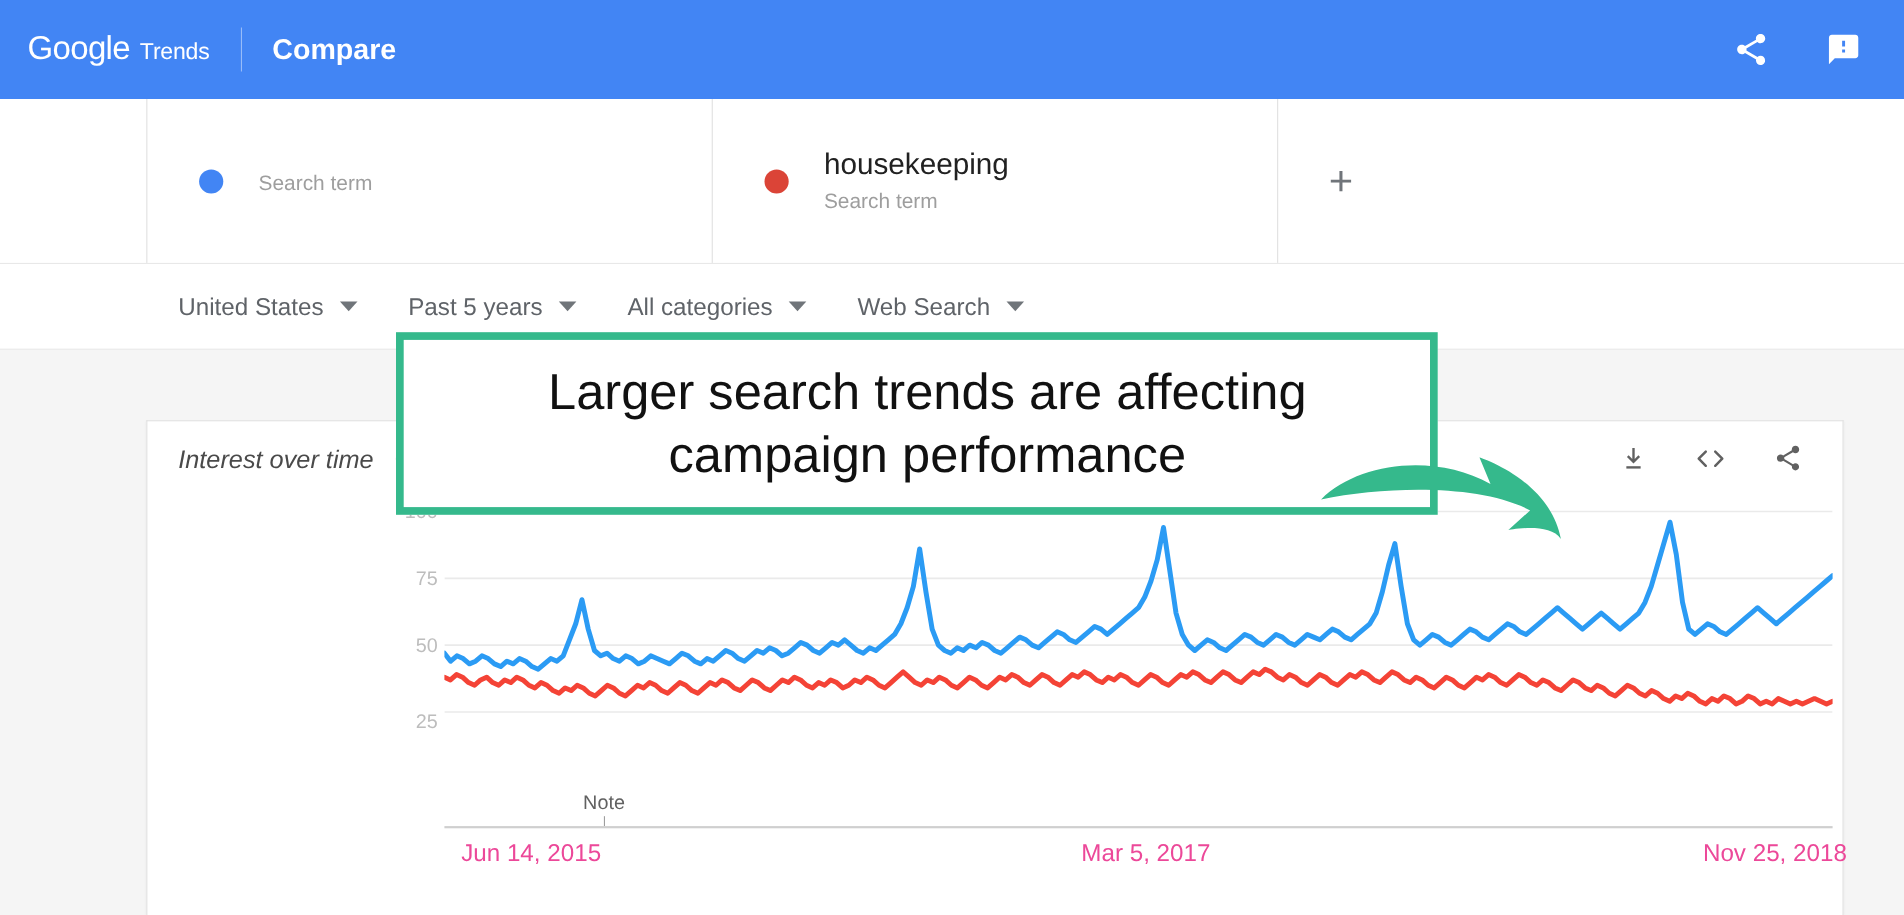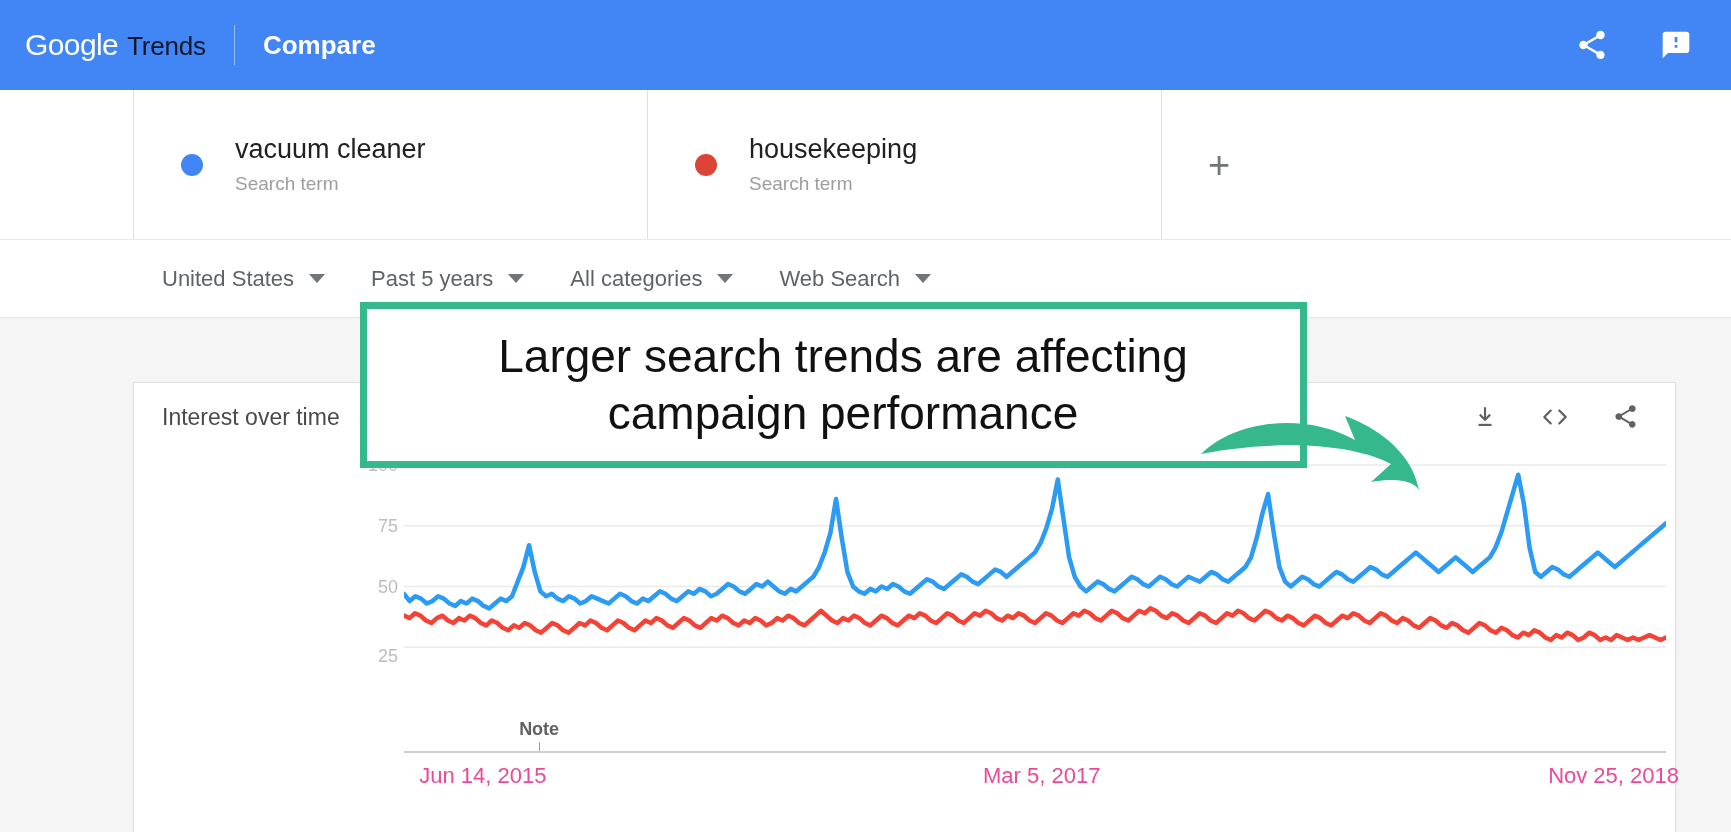--- a/index.html
+++ b/index.html
@@ -15,21 +15,21 @@
   
   .topbar {
     position:absolute; left:0; top:0; width:1731px; height:90px;
     background:#4285F4; display:flex; align-items:center;
   }
   .brand { display:flex; align-items:baseline; margin-left:25px; }
   .brand-google {
     font-size:30px; color:#ffffff; font-weight:400; letter-spacing:-.6px;
     font-family:"Liberation Sans", sans-serif;
   }
-  .brand-trends { font-size:26px; color:#0f172a; font-weight:300; margin-left:9px; letter-spacing:-.2px; }
+  .brand-trends { font-size:21px; color:#ffffff; font-weight:300; margin-left:9px; letter-spacing:-.2px; }
   .brand-divider { width:1px; height:40px; background:rgba(255,255,255,.45); margin:0 28px; align-self:center; }
   .compare { font-size:26px; color:#ffffff; font-weight:700; }
   .topbar-actions { margin-left:auto; display:flex; align-items:center; gap:50px; margin-right:38px; }
   .topbar-icon { width:34px; height:34px; display:flex; align-items:center; justify-content:center; cursor:pointer; }
 
   
   .terms-row {
     position:absolute; left:0; top:90px; width:1731px; height:150px;
     background:#ffffff; display:flex; border-bottom:1px solid #e8e8e8;
   }
@@ -68,38 +68,38 @@
   }
 
   
   .stage { position:absolute; left:0; top:318px; width:1731px; height:514px; background:#f5f5f5; }
   .card {
     position:absolute; left:133px; top:382px; width:1543px; height:450px;
     background:#ffffff; border:1px solid #e0e0e0; border-bottom:none;
     box-shadow:0 1px 2px rgba(0,0,0,.06);
   }
   .card-head { position:relative; height:68px; display:flex; align-items:center; }
-  .card-title { font-size:23px; color:#4a4a4a; margin-left:28px; }
+  .card-title { font-size:23px; color:#4a4a4a; margin-left:28px;font-style:italic; }
   .help-icon { margin-left:18px; cursor:pointer; display:flex; }
   .card-tools { position:absolute; right:36px; top:20px; display:flex; align-items:center; gap:42px; }
   .tool { cursor:pointer; display:flex; align-items:center; justify-content:center; }
 
   
   .plot { position:absolute; left:0; top:68px; width:1543px; height:382px; }
   .avg-block { position:absolute; left:12px; top:128px; width:195px; }
   .avg-bars { position:relative; height:155px; display:flex; align-items:flex-end; justify-content:center; gap:0; }
   .avg-bar { width:53px; }
   .avg-baseline { height:3px; background:#cfcfcf; width:160px; margin:0 auto; }
   .avg-label { text-align:center; font-size:19px; color:#9e9e9e; margin-top:12px; }
 
   .graph { position:absolute; left:212px; top:0; width:1320px; height:382px; }
   .ylabels { position:absolute; left:0; top:0; width:58px; height:320px; }
   .ylabel { position:absolute; right:6px; font-size:18px; color:#bdbdbd; transform:translateY(-50%); }
   .grid-svg, .series-svg { position:absolute; left:58px; top:0; }
-  .note-wrap { position:absolute; left:48px; top:0; width:1262px; height:382px; pointer-events:none;font-weight:bold; }
+  .note-wrap { position:absolute; left:58px; top:0; width:1262px; height:382px; pointer-events:none; }
   .note-label { position:absolute; font-size:18px; color:#616161; transform:translateX(-50%); }
   .note-tick { position:absolute; width:1px; background:#9e9e9e; }
   .xaxis-line { position:absolute; left:58px; height:2px; background:#cfcfcf; }
   .xlabel { position:absolute; font-size:22px; color:#ec4899; white-space:nowrap; }
 
   
   .annotation {
     position:absolute; left:360px; top:302px; width:947px; height:166px;
     background:#ffffff; border:7px solid #35B98C; z-index:40;
     display:flex; align-items:center; justify-content:center;padding-left:19px;
@@ -135,21 +135,20 @@
       </div>
     </div>
   </div>
 
   <div class="terms-row">
     <div class="terms-spacer"></div>
 
     <div class="term-card">
       <span class="dot blue"></span>
       <span class="term-text">
-        <span class="term-title" style="display:block">vacuum cleaner</span>
         <span class="term-sub" style="display:block">Search term</span>
       </span>
     </div>
 
     <div class="term-card">
       <span class="dot red"></span>
       <span class="term-text">
         <span class="term-title" style="display:block">housekeeping</span>
         <span class="term-sub" style="display:block">Search term</span>
       </span>

